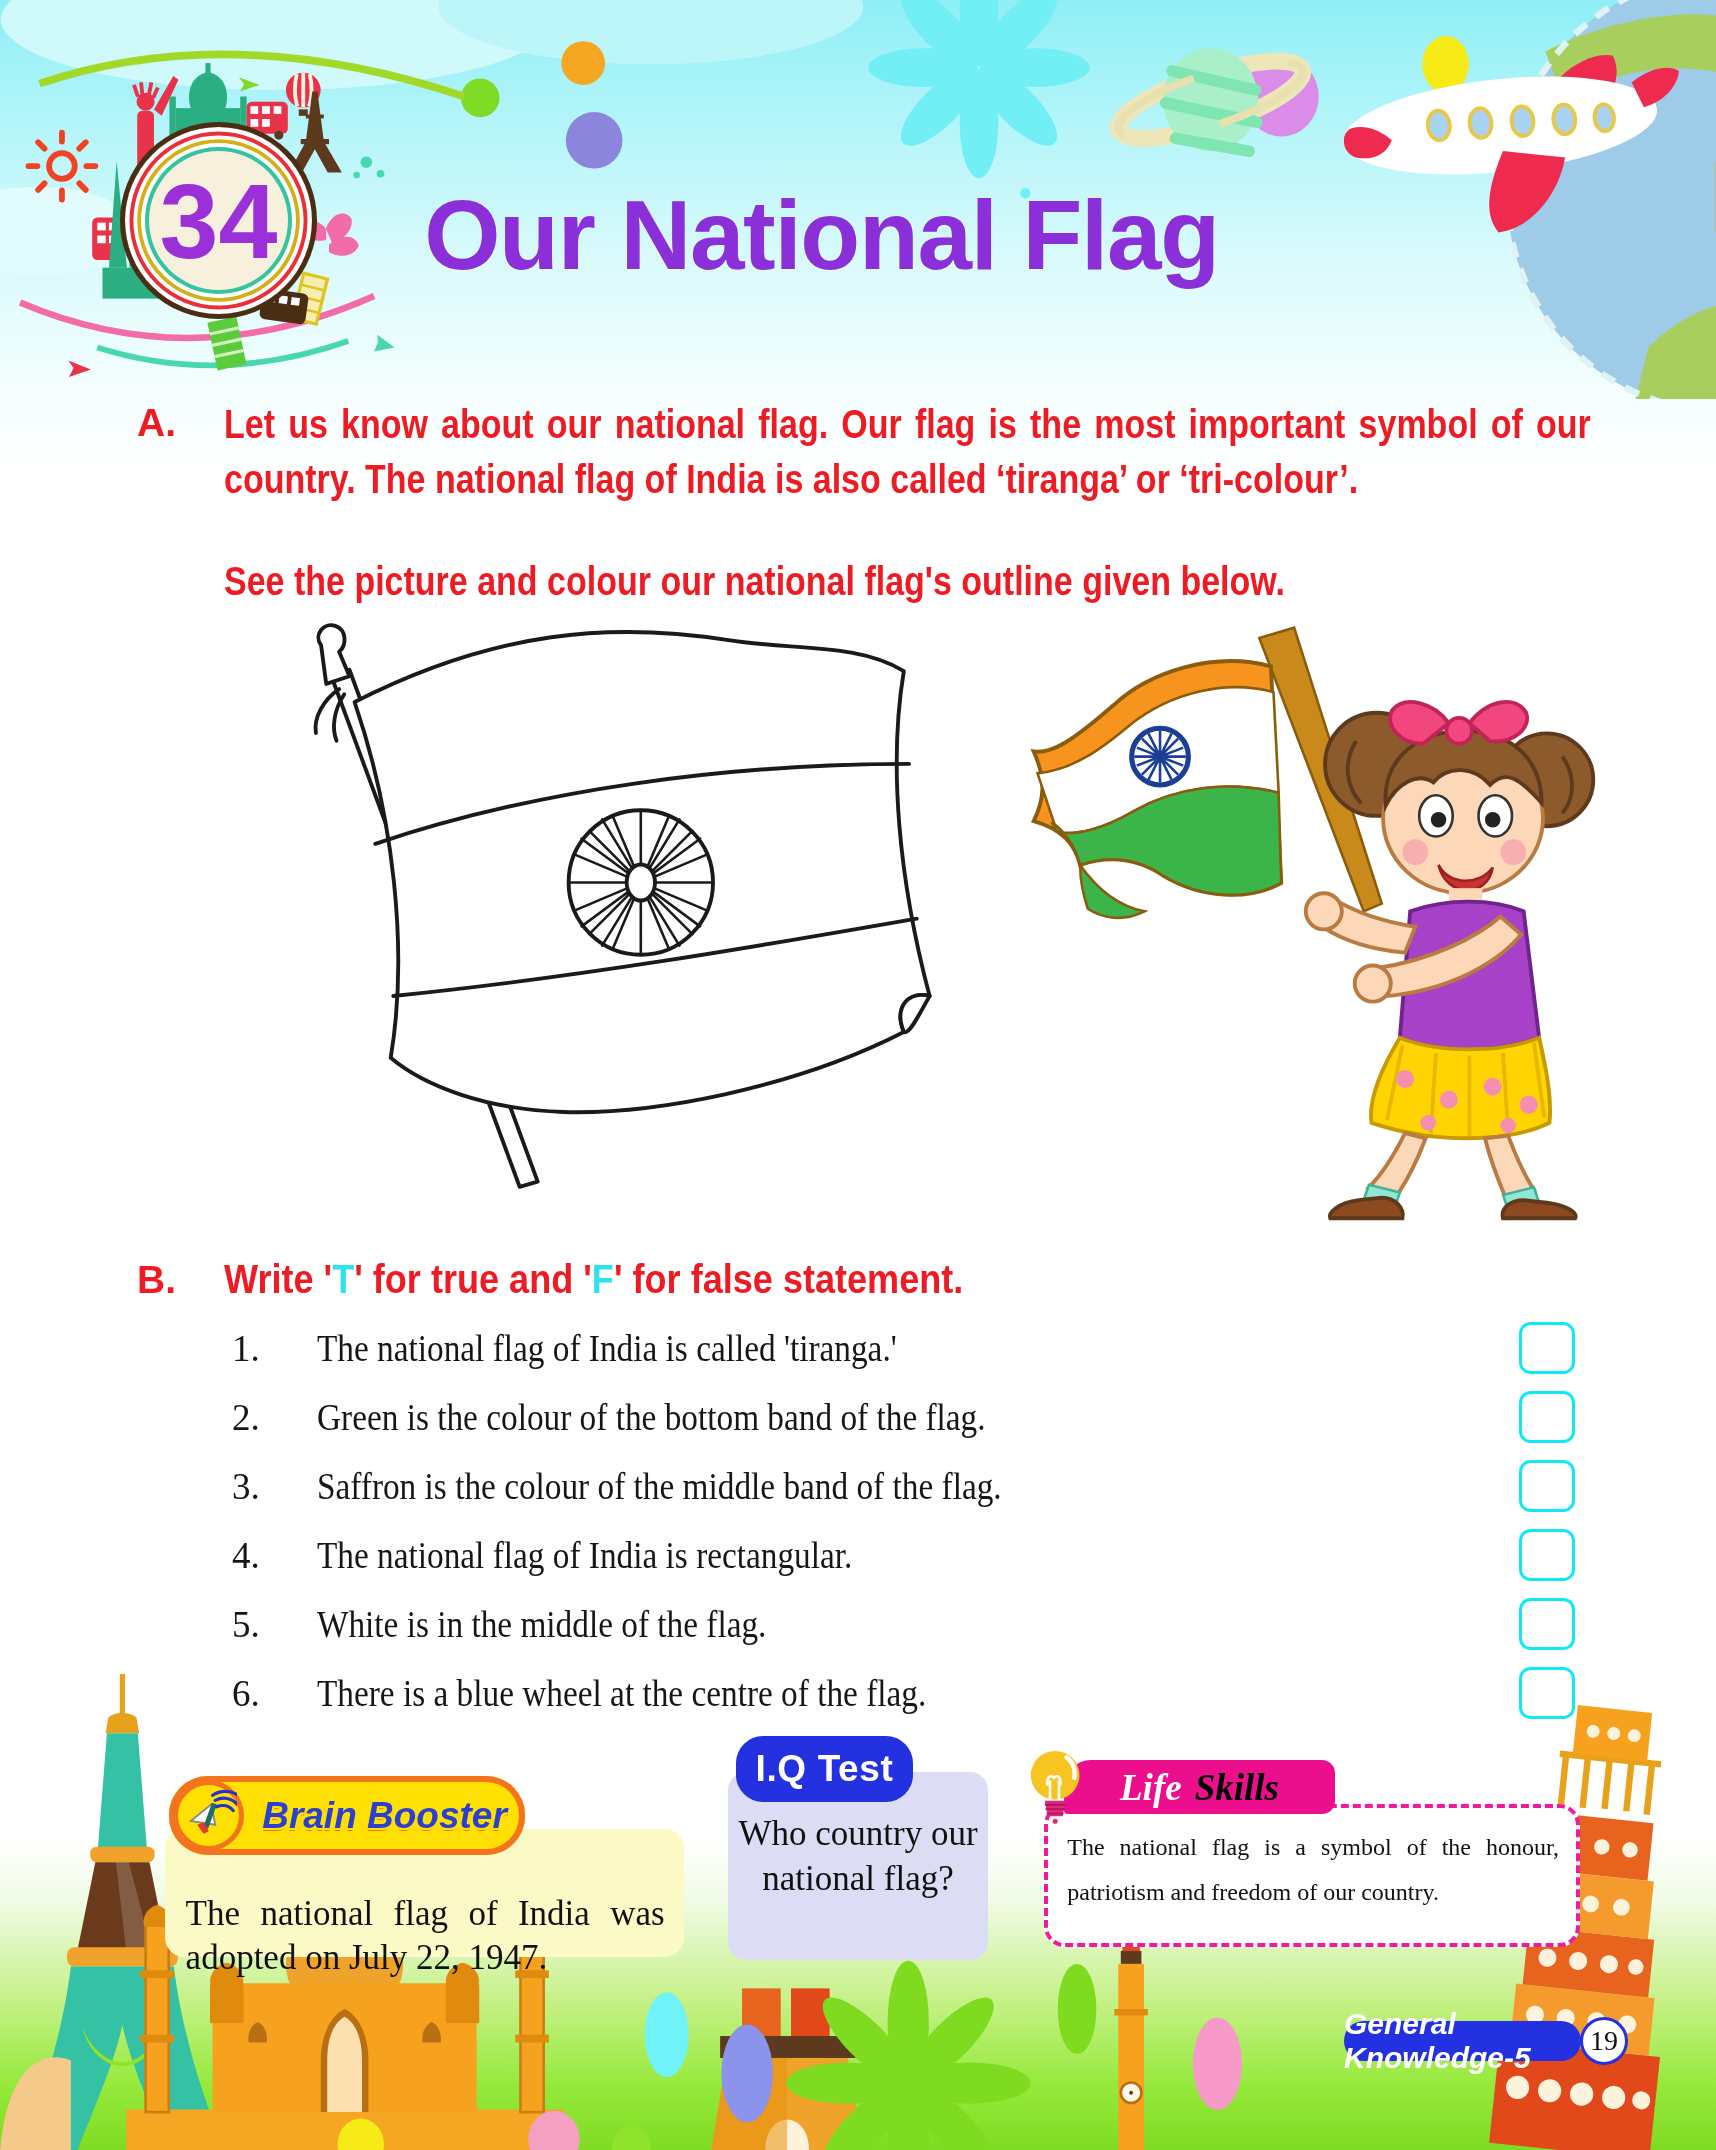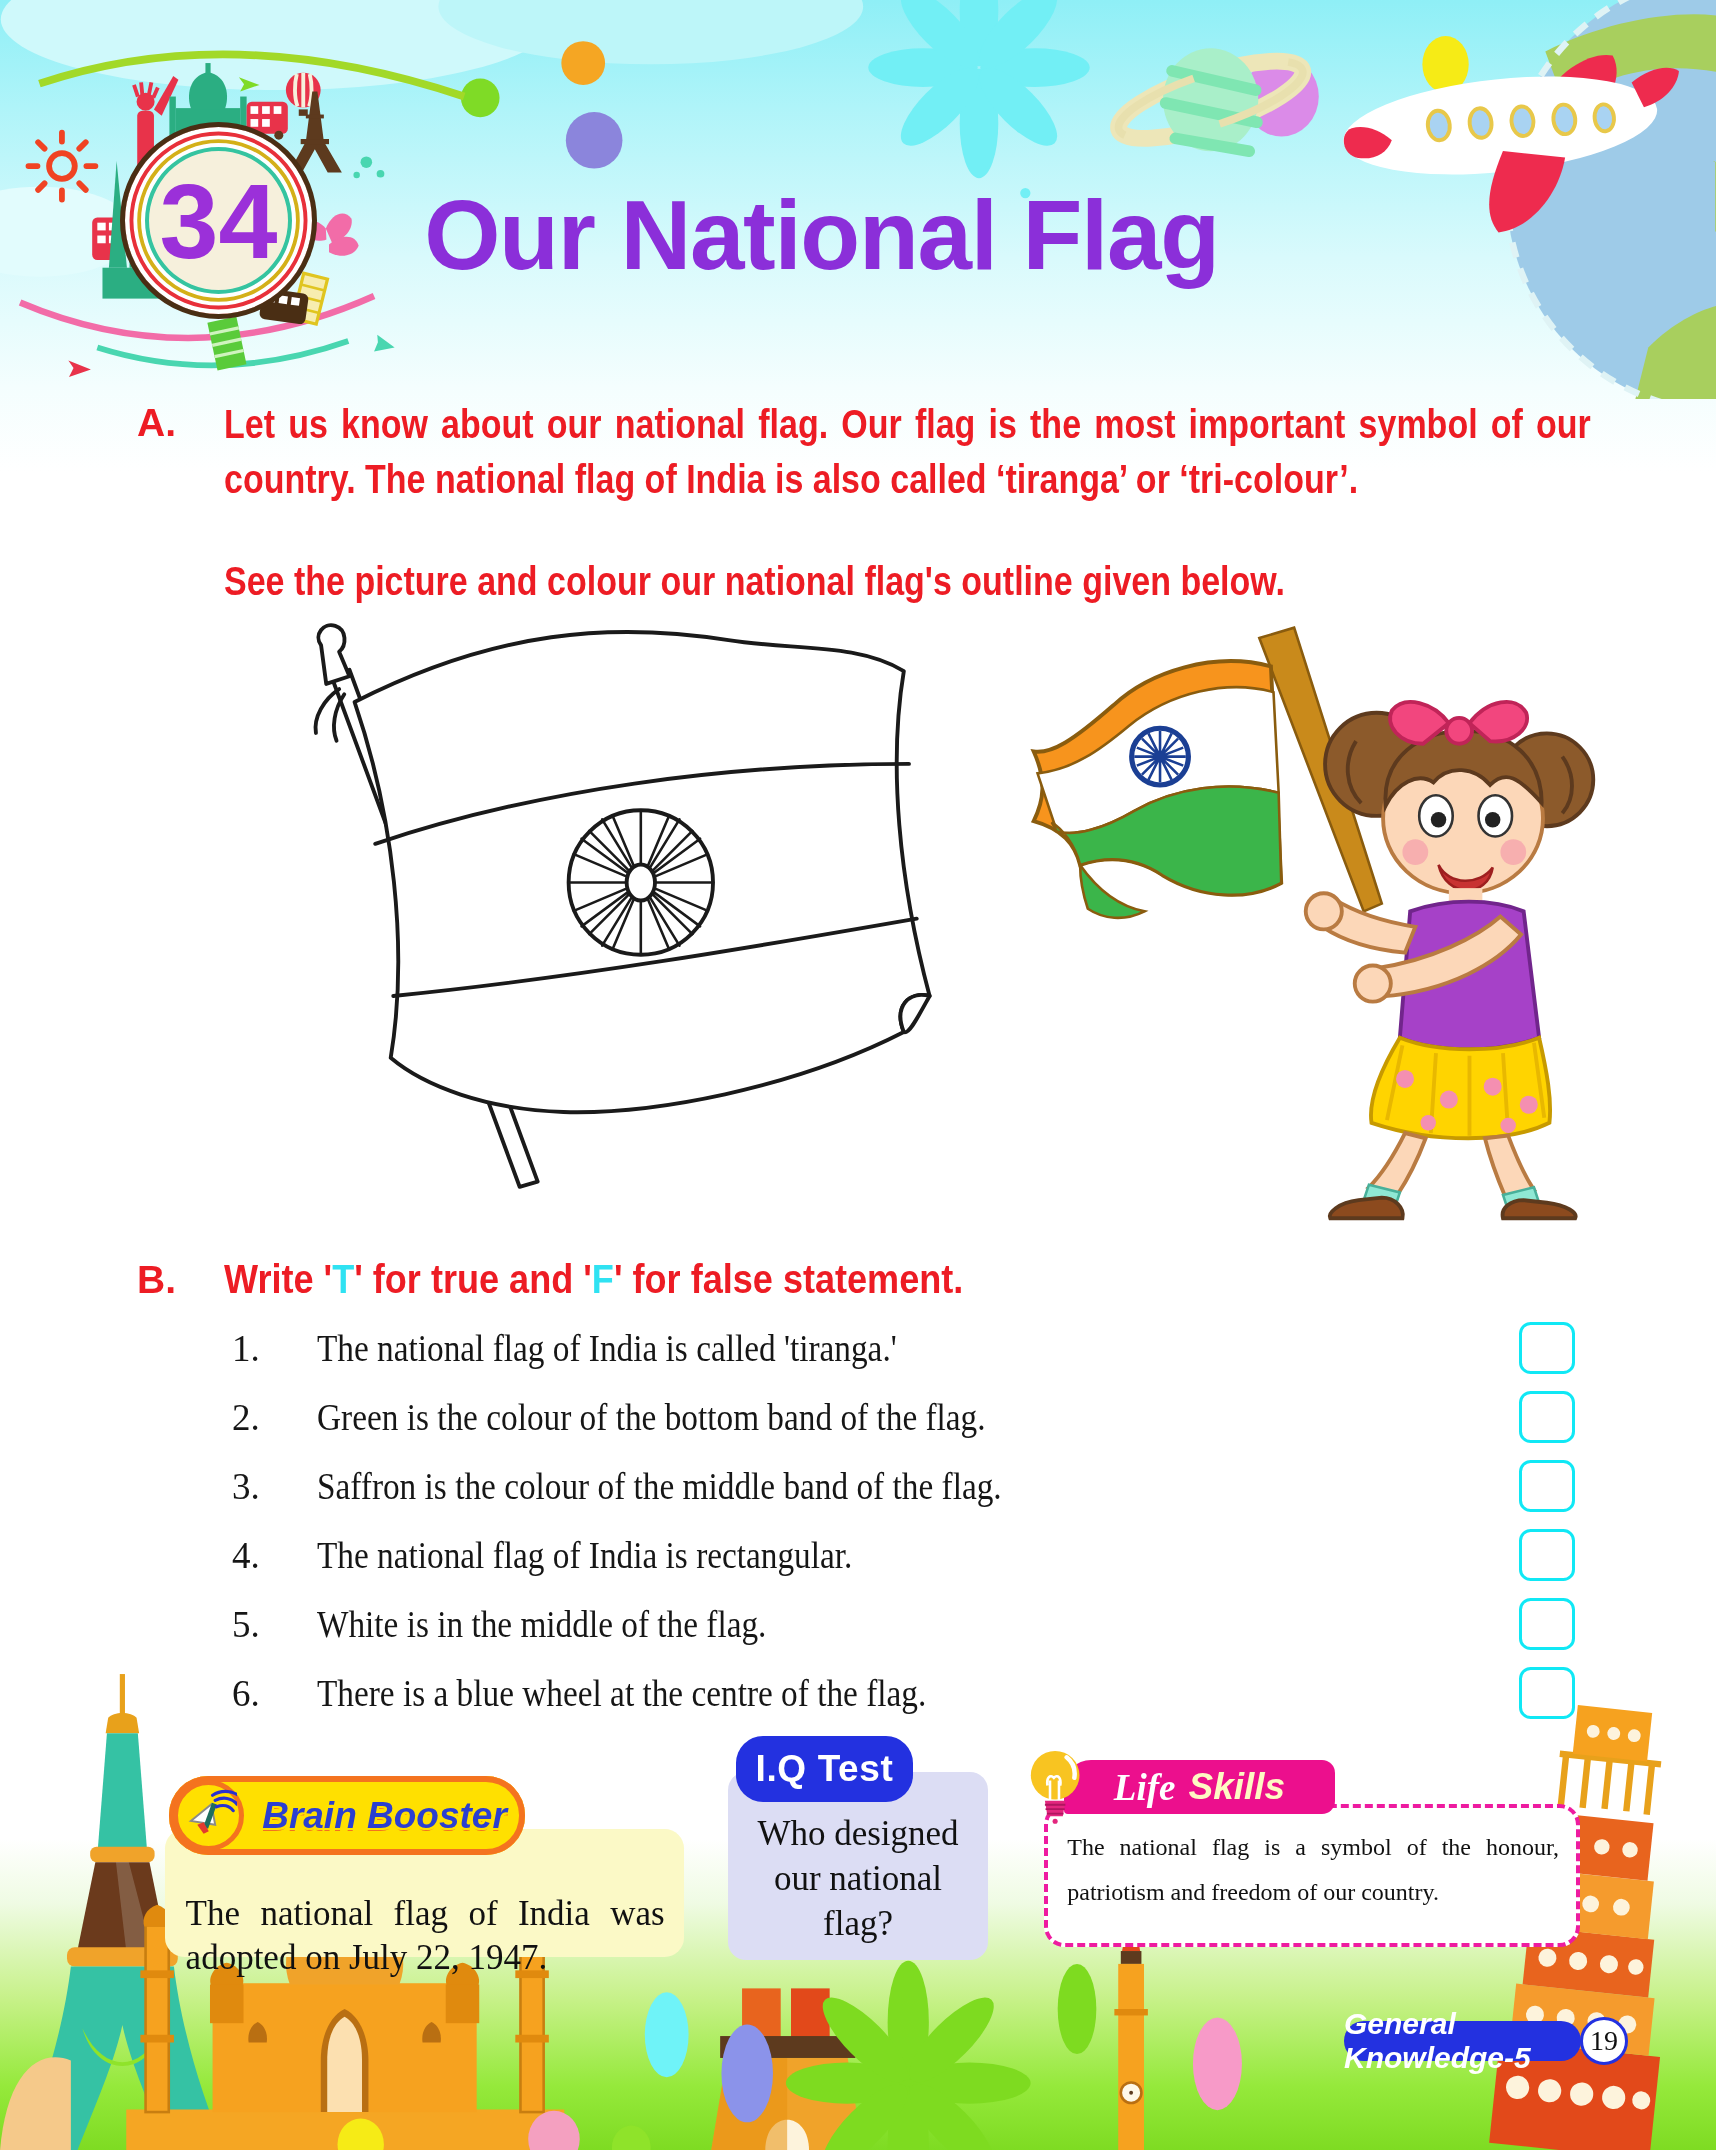--- a/index.html
+++ b/index.html
@@ -102,21 +102,21 @@
     position:absolute; left:9px; right:9px; top:39px; text-align:center;
     font-family:"Liberation Serif", serif; font-size:35px; line-height:45px; color:#111;
   }
   #life-banner{
     left:1064px; top:1760px; width:271px; height:54px; background:#EC0F8D;
     border-radius:27px 13px 13px 3.9px; z-index:5;
     display:flex; align-items:center; justify-content:center; gap:13px;
     font-size:37px; font-weight:bold; font-style:italic;
   }
   #life-word1{color:#FFFFFF; font-family:"Liberation Serif", serif;}
-  #life-word2{color:#fef9c3; font-family:Liberation Sans, sans-serif;}
+  #life-word2{color:#000000; font-family:Liberation Serif, serif;}
   #life-box{
     left:1044px; top:1804px; width:536px; height:143px; background:#FFFFFF;
     border:4.5px dashed #EE1BA0; border-radius:20.6px; box-sizing:border-box; z-index:4;
   }
   #life-text{
     position:absolute; left:19.3px; right:17px; top:17px;
     font-family:"Liberation Serif", serif; font-size:24px; line-height:45px;
     color:#111; text-align:justify;
   }
   #lightbulb{left:1027px; top:1747px; z-index:6;}
@@ -589,21 +589,21 @@
       </svg>
     </div>
     <div id="brain-title">Brain Booster</div>
   </div>
   <div class="abs" id="brain-box">
     <div id="brain-text">The national flag of India was adopted on July 22, 1947.</div>
   </div>
 
   <div class="abs" id="iq-label">I.Q Test</div>
   <div class="abs" id="iq-box">
-    <div id="iq-text">Who designed our national flag?</div>
+    <div id="iq-text">Who country our national flag?</div>
   </div>
 
   <svg class="abs" id="lightbulb" width="55" height="77" viewBox="0 0 86 120">
     <circle cx="44" cy="44" r="38" fill="#F8C421"></circle>
     <path d="M62 16 C72 24 76 36 74 48" stroke="#FFFFFF" stroke-width="7" fill="none" stroke-linecap="round"></path>
     <path d="M32 60 C30 48 36 42 42 48 C48 42 54 48 52 60 M36 52 L36 84 M50 52 L50 84" stroke="#FFFFFF" stroke-width="4" fill="none"></path>
     <path d="M28 84 L60 84 L56 108 L32 108 Z" fill="#E3267E"></path>
     <path d="M28 90 H60 M29 97 H59 M31 104 H57" stroke="#B01560" stroke-width="3"></path>
     <circle cx="44" cy="116" r="4" fill="#E3267E"></circle>
   </svg>

